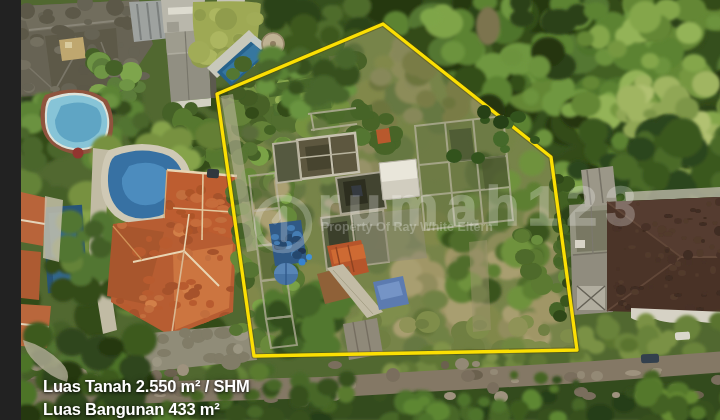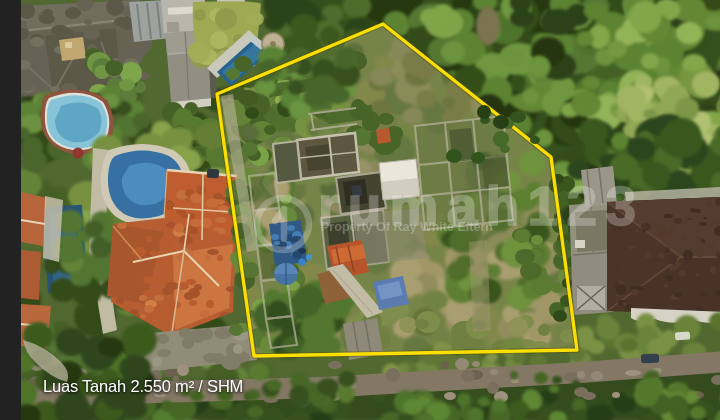--- a/index.html
+++ b/index.html
@@ -1,16 +1,16 @@
 <!DOCTYPE html>
 <html><head><meta charset="utf-8"><style>
 html,body{margin:0;padding:0;background:#222;}
 *{font-family:"Liberation Sans",sans-serif;}
 #stage{position:relative;width:720px;height:420px;overflow:hidden;margin-left:21px;}
-.cap{position:absolute;left:22px;color:#fff;font-weight:normal;font-size:16.5px;letter-spacing:-0.2px;text-shadow:0 1px 3px rgba(0,0,0,0.8),0 0 6px rgba(0,0,0,0.45);}
+.cap{position:absolute;left:22px;color:#fff;font-weight:bold;font-size:16.5px;letter-spacing:-0.2px;text-shadow:0 1px 3px rgba(0,0,0,0.8),0 0 6px rgba(0,0,0,0.45);}
 </style></head><body>
 <div id="stage">
 <svg width="720" height="420" viewBox="0 0 720 420">
 <defs>
         <filter id="sb" x="-20%" y="-20%" width="140%" height="140%">
           <feGaussianBlur stdDeviation="1.4"></feGaussianBlur>
         </filter>
         <filter id="sb2" x="-20%" y="-20%" width="140%" height="140%">
           <feGaussianBlur stdDeviation="0.7"></feGaussianBlur>
         </filter>
@@ -2137,12 +2137,13 @@
 <path d="M263,209 L263,239 M263,209 L254,221" stroke-width="6.5" stroke-linecap="round"></path>
 </g>
 
 <text x="297" y="225" font-size="55" font-weight="bold" fill="#ffffff" stroke="#ffffff" stroke-width="1.6" opacity="0.26" textLength="318">rumah123</text>
 
 <text x="300" y="231" font-size="12.5" font-weight="bold" fill="#ffffff" opacity="0.26" textLength="172">Property Of Ray White Eltern</text>
 </svg>
 
 <div class="cap" style="top:377px;">Luas Tanah 2.550 m² / SHM</div>
 
+<div class="cap" style="top:400px;">Luas Bangunan 433 m²</div>
 </div>
 </body></html>

